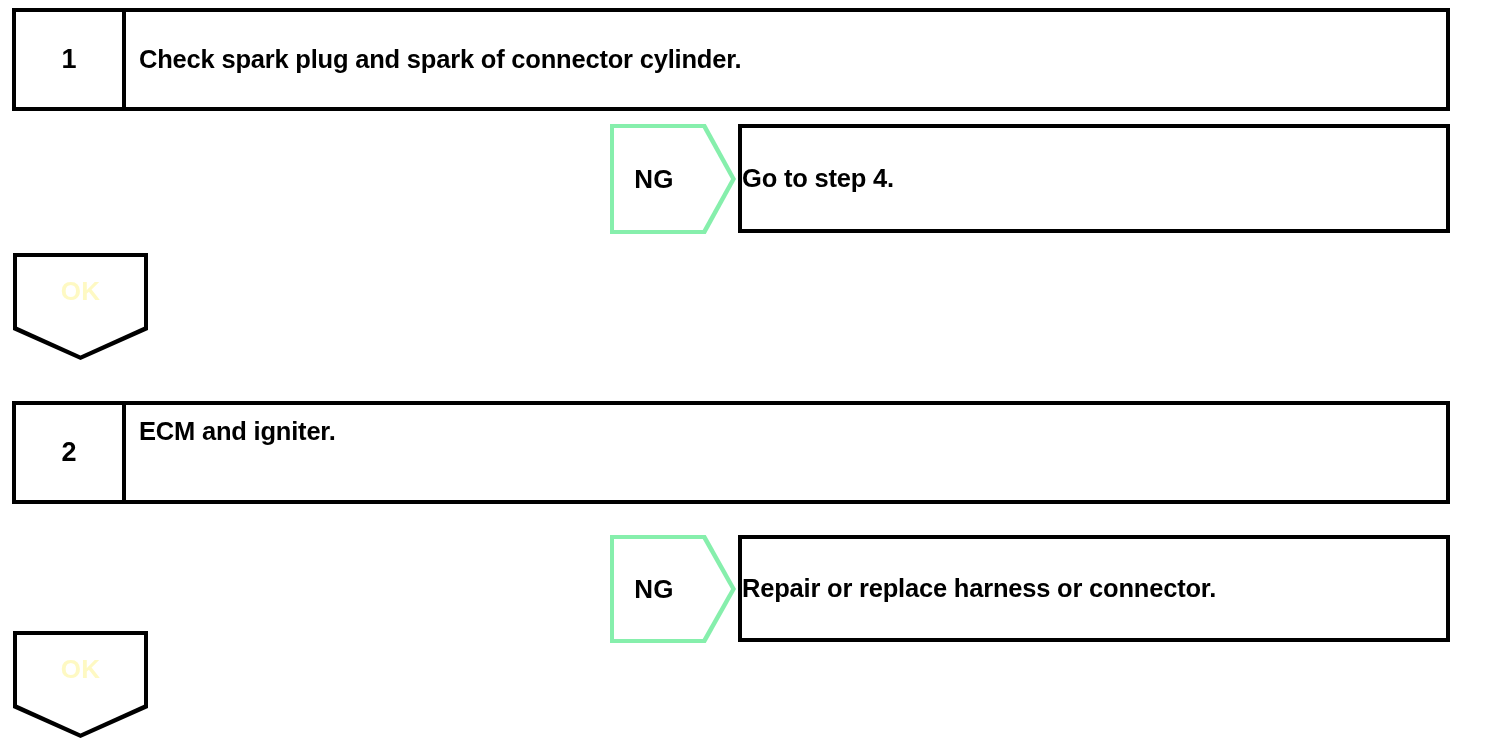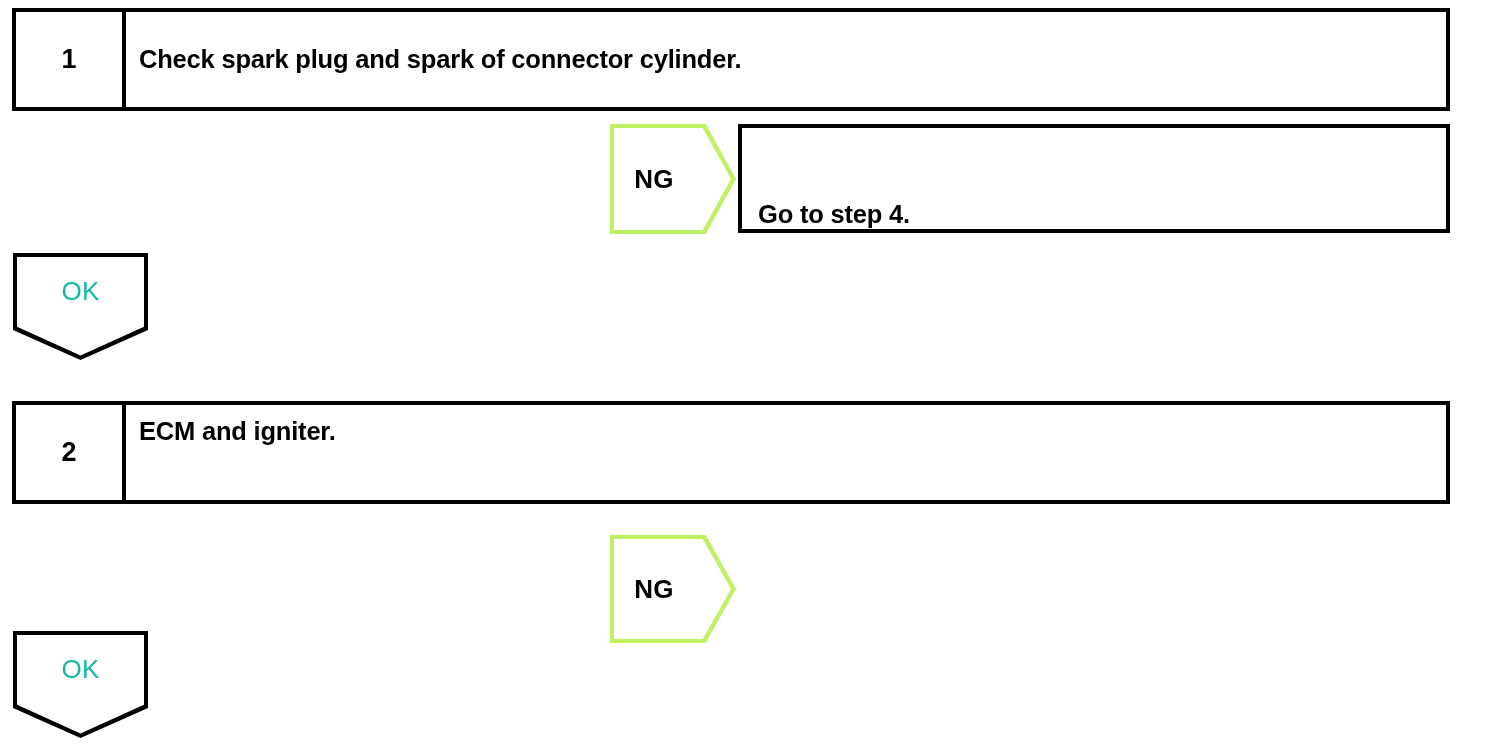--- a/index.html
+++ b/index.html
@@ -62,32 +62,31 @@
     padding-top: 12px;
   }
 
   
   .result-box {
     position: absolute;
     box-sizing: border-box;
     border: 4px solid #000;
     background: #fff;
     display: flex;
-    align-items: flex-end;
-    padding-left: 16px;
+    align-items: center;
     padding-right: 8px;
     font-size: 25.5px;
     font-weight: bold;
     letter-spacing: -0.2px;
   }
 
   
   .ng-arrow {
     position: absolute;
-    background: #bef264;
+    background: #86efac;
     clip-path: polygon(
       0% 0%,
       76% 0%,
       100% 50%,
       76% 100%,
       0% 100%
     );
   }
   .ng-arrow .inner {
     position: absolute;
@@ -150,22 +149,22 @@
   .ok-arrow .ok-label {
     position: absolute;
     left: 0;
     top: 0;
     width: 100%;
     height: 72%;
     display: flex;
     align-items: center;
     justify-content: center;
     font-size: 26px;
-    font-weight: normal;
-    color: #14b8a6;
+    font-weight: bold;
+    color: #fef9c3;
     z-index: 2;
     letter-spacing: 0.3px;
   }
 </style>
 </head>
 <body>
 
 <div class="canvas">
 
   <div class="step-box" style="left:12px; top:8px; width:1438px; height:103px;">
@@ -194,19 +193,22 @@
         <div>ECM and igniter.</div>
       </div>
     </div>
   </div>
 
   <div class="ng-arrow" style="left:610px; top:535px; width:126px; height:108px;">
     <div class="inner"></div>
     <div class="ng-label">NG</div>
   </div>
 
+  <div class="result-box" style="left:738px; top:535px; width:712px; height:107px;">
+    <span>Repair or replace harness or connector.</span>
+  </div>
 
   <div class="ok-arrow" style="left:13px; top:631px; width:135px; height:107px;">
     <div class="inner"></div>
     <div class="ok-label">OK</div>
   </div>
 
 </div>
 
 </body></html>

